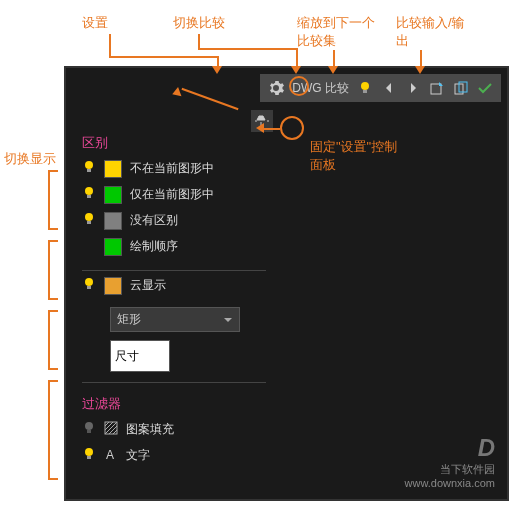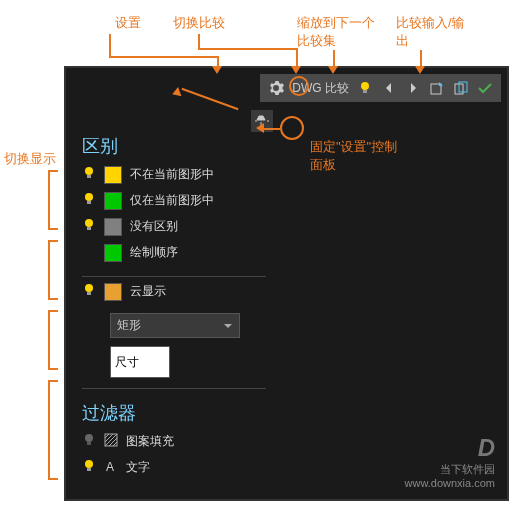--- a/index.html
+++ b/index.html
@@ -8,37 +8,37 @@
 .annotation-line{position:absolute;background:#e87722;z-index:9}
 .arrow-head{position:absolute;width:0;height:0;z-index:9}
 .arrow-down{border-left:5px solid transparent;border-right:5px solid transparent;border-top:8px solid #e87722}
 .annotation-circle{position:absolute;border:2px solid #e87722;border-radius:50%;z-index:9}
 .app-window{position:absolute;left:64px;top:66px;width:445px;height:435px;background:#1a1a1a;border:2px solid #333}
 .toolbar{position:absolute;top:6px;right:6px;height:28px;background:#4a4a4a;display:flex;align-items:center;padding:0 4px;gap:0}
 .toolbar-btn{width:24px;height:24px;display:flex;align-items:center;justify-content:center;cursor:pointer;color:#ccc}
 .toolbar-text{color:#ccc;font-size:12px;padding:0 4px}
 .pin-btn{position:absolute;top:42px;left:185px;width:22px;height:22px;background:#3a3a3a;display:flex;align-items:center;justify-content:center;cursor:pointer}
 .panel{position:absolute;left:8px;top:60px;width:200px;color:#ddd;font-size:12px}
-.section-header{color:#7dd3fc;font-size:18px;padding:6px 0 8px 8px}
+.section-header{color:#ec4899;font-size:13px;padding:6px 0 8px 8px}
 .panel-row{display:flex;align-items:flex-start;height:26px;padding-left:8px;gap:8px}
 .bulb{width:14px;height:14px;flex-shrink:0}
 .swatch{width:18px;height:18px;border:1px solid #555;flex-shrink:0}
 .sep{height:1px;background:#444;margin:6px 8px}
 .dropdown{background:#3a3a3a;border:1px solid #555;color:#ccc;padding:3px 6px;margin:4px 0 4px 36px;width:130px;display:flex;justify-content:space-between;align-items:center;font-size:12px}
 .textinput{background:#fff;color:#000;border:1px solid #555;padding:8px 4px;margin:4px 0 4px 36px;width:60px;font-size:12px}
 .icon-small{width:14px;height:14px;flex-shrink:0}
 .watermark{position:absolute;right:12px;bottom:10px;color:#888;font-size:11px;text-align:right;z-index:5}
 .watermark-logo{font-size:24px;color:#777;font-style:italic;font-weight:bold}
 .bracket{position:absolute;border-left:2px solid #e87722;border-top:2px solid #e87722;border-bottom:2px solid #e87722;width:10px}
 svg{display:block}
 </style>
 </head>
 <body>
 
-<div class="annotation" style="left:115px;top:14px">设置</div>
+<div class="annotation" style="left:82px;top:14px">设置</div>
 <div class="annotation-line" style="left:109px;top:34px;width:2px;height:22px"></div>
 <div class="annotation-line" style="left:109px;top:56px;width:108px;height:2px"></div>
 <div class="annotation-line" style="left:217px;top:56px;width:2px;height:10px"></div>
 <div class="arrow-head arrow-down" style="left:212px;top:66px"></div>
 
 <div class="annotation" style="left:173px;top:14px">切换比较</div>
 <div class="annotation-line" style="left:198px;top:34px;width:2px;height:14px"></div>
 <div class="annotation-line" style="left:198px;top:48px;width:98px;height:2px"></div>
 <div class="annotation-line" style="left:296px;top:48px;width:2px;height:18px"></div>
 <div class="arrow-head arrow-down" style="left:291px;top:66px"></div>

